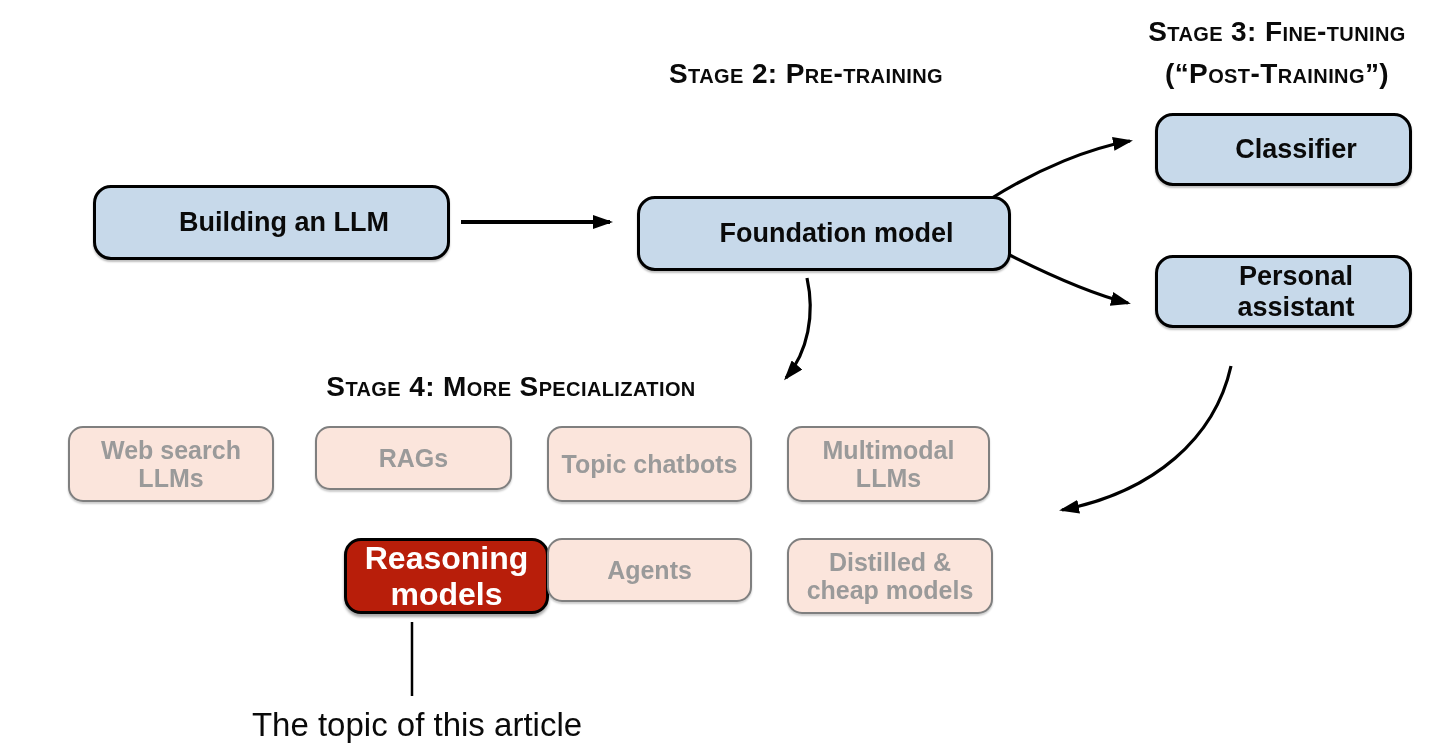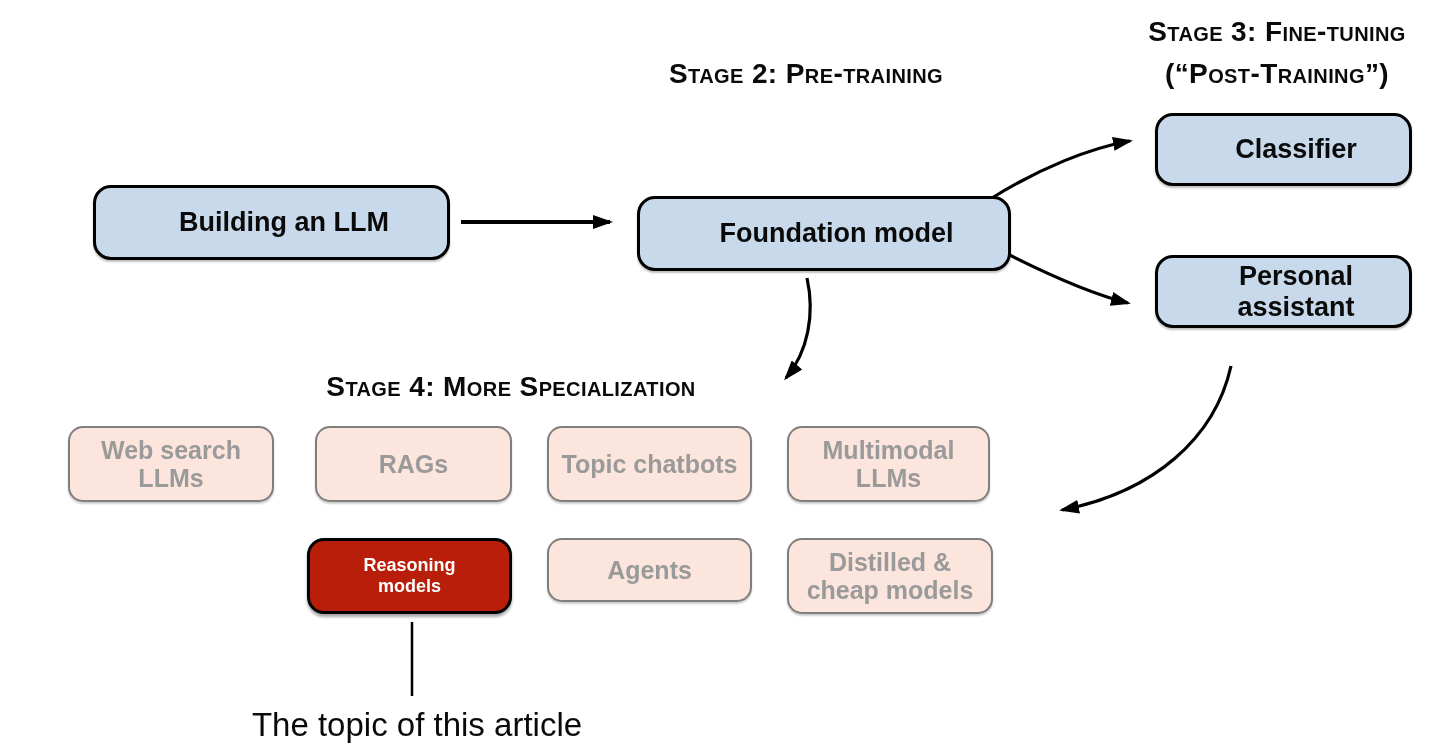--- a/index.html
+++ b/index.html
@@ -43,42 +43,43 @@
     border:2.5px solid var(--node-pink-border);
     border-radius:15px;
     font-size:25px;font-weight:600;color:var(--node-pink-text);
     box-shadow:0 2px 2px rgba(0,0,0,.2);
     padding:4px 10px;
   }
   .node-red{
     background:var(--highlight-red-fill);
     border:3px solid var(--line-black);
     border-radius:17px;
-    font-size:18px;font-weight:700;color:var(--highlight-text);
+    font-size:32px;font-weight:700;color:var(--highlight-text);
     box-shadow:0 3px 3px rgba(0,0,0,.35);
     padding:20px 28px;
+    margin-left:37px;
   }
   .annotation{
     position:absolute;z-index:2;
     font-size:33px;font-weight:400;color:#0a0a0a;text-align:center;
   }
 
   
   #t-stage1{left:70px;top:53px;width:400px;}
   #t-stage2{left:606px;top:53px;width:400px;}
   #t-stage3{left:1087px;top:11px;width:380px;}
   #t-stage4{left:261px;top:366px;width:500px;}
 
   #n-building{left:93px;top:185px;width:357px;height:75px;}
   #n-foundation{left:637px;top:185px;width:374px;height:75px;margin-top:11px;}
   #n-classifier{left:1155px;top:113px;width:257px;height:73px;}
   #n-assistant{left:1155px;top:255px;width:257px;height:73px;}
 
   #n-websearch{left:68px;top:426px;width:206px;height:76px;}
-  #n-rags{left:315px;top:426px;width:197px;height:76px;}
+  #n-rags{left:315px;top:426px;width:197px;height:64px;}
   #n-topicchat{left:547px;top:426px;width:205px;height:76px;}
   #n-multimodal{left:787px;top:426px;width:203px;height:76px;}
   #n-codeassist{left:68px;top:538px;width:206px;height:76px;}
   #n-reasoning{left:307px;top:538px;width:205px;height:76px;}
   #n-agents{left:547px;top:538px;width:205px;height:64px;}
   #n-distilled{left:787px;top:538px;width:206px;height:76px;}
 
   #annotation{left:217px;top:706px;width:400px;}
 </style>
 </head>

